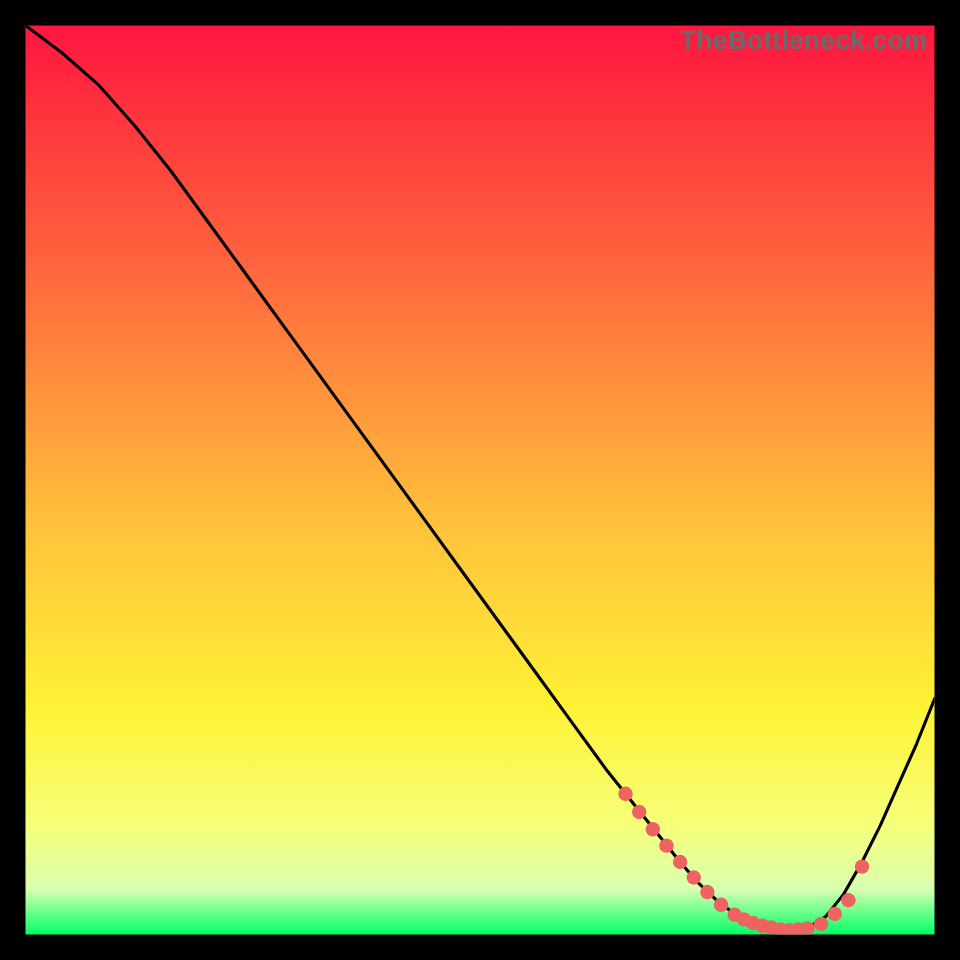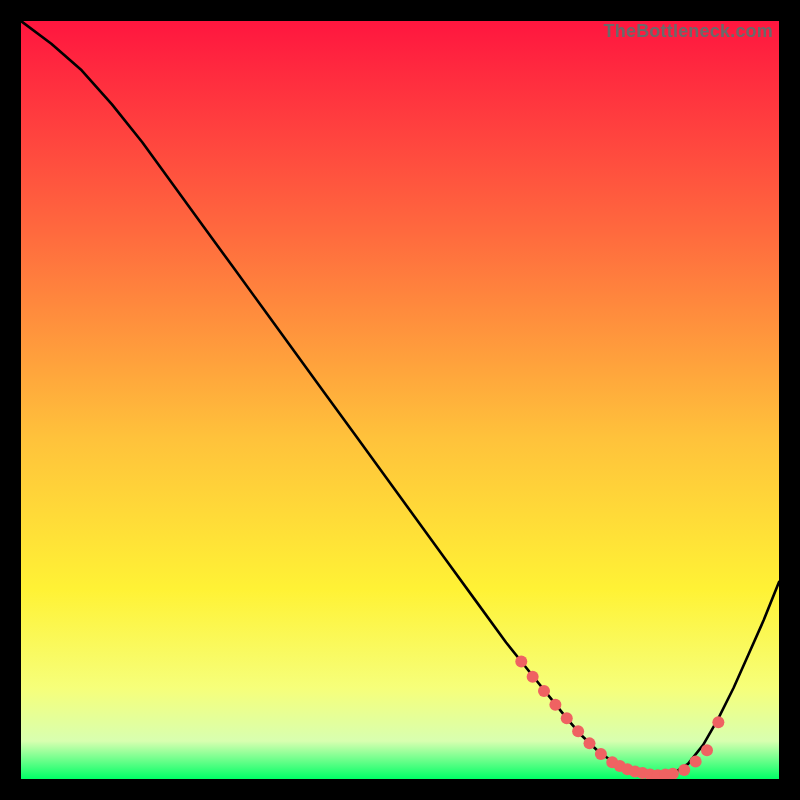--- a/index.html
+++ b/index.html
@@ -24,21 +24,21 @@
     left: 21px;
     top: 21px;
     width: 758px;
     height: 758px;
     overflow: hidden;
   }
   .watermark {
     position: absolute;
     top: 0px;
     right: 6px;
-    font-size: 18px;
+    font-size: 22px;
     font-weight: 600;
     color: #6a6a6a;
     letter-spacing: 0.2px;
     user-select: none;
   }
   svg { display: block; }
 </style>
 </head>
 <body>
 

